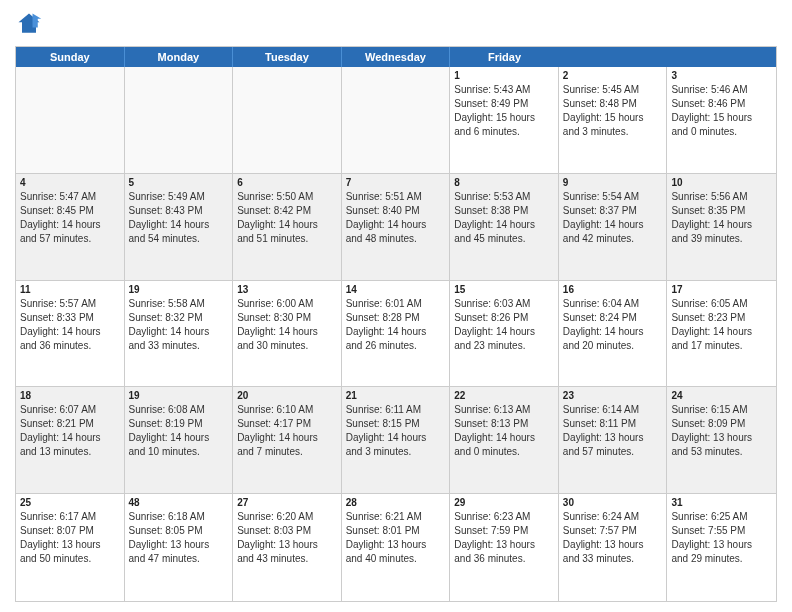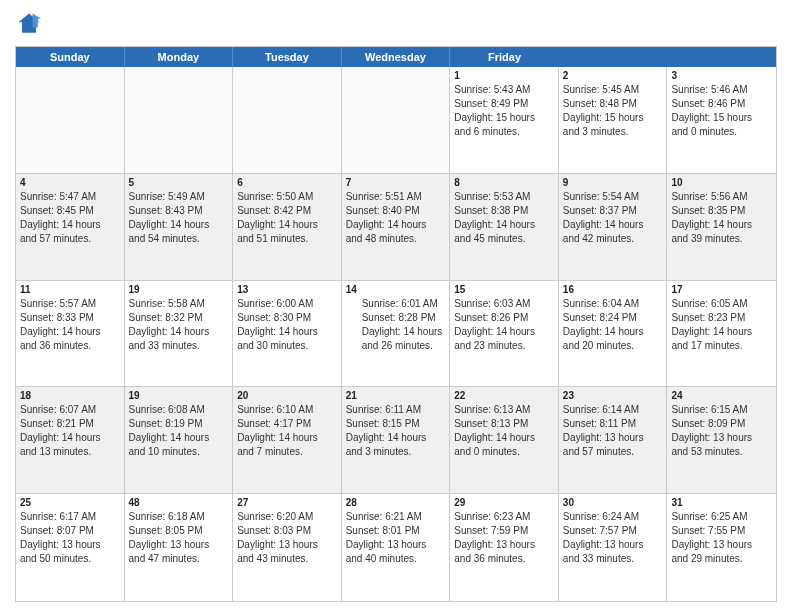--- a/index.html
+++ b/index.html
@@ -234,21 +234,21 @@
           </div>
           <div class="cal-cell">
             <span class="day-num">13</span>
             <div class="cell-text" style="white-space: pre-line;">Sunrise: 6:00 AM
 Sunset: 8:30 PM
 Daylight: 14 hours
 and 30 minutes.</div>
           </div>
           <div class="cal-cell">
             <span class="day-num">14</span>
-            <div class="cell-text" style="white-space: pre-line; margin-left: 16px;">Sunrise: 6:01 AM
+            <div class="cell-text" style="white-space: pre-line;">Sunrise: 6:01 AM
 Sunset: 8:28 PM
 Daylight: 14 hours
 and 26 minutes.</div>
           </div>
           <div class="cal-cell">
             <span class="day-num">15</span>
             <div class="cell-text" style="white-space: pre-line;">Sunrise: 6:03 AM
 Sunset: 8:26 PM
 Daylight: 14 hours
 and 23 minutes.</div>

